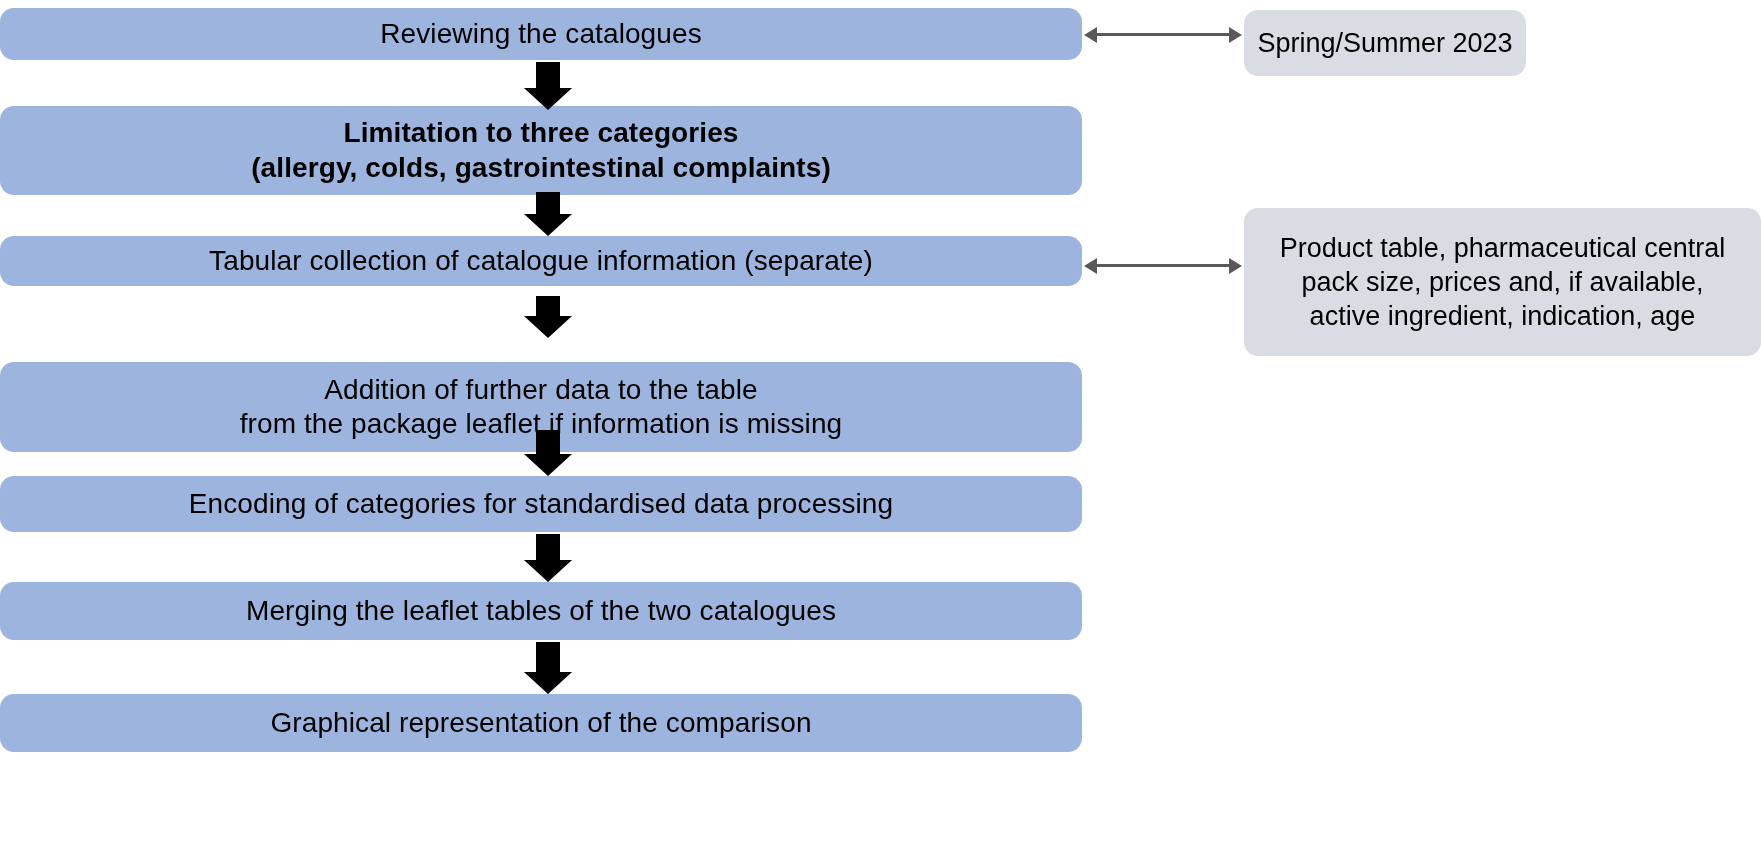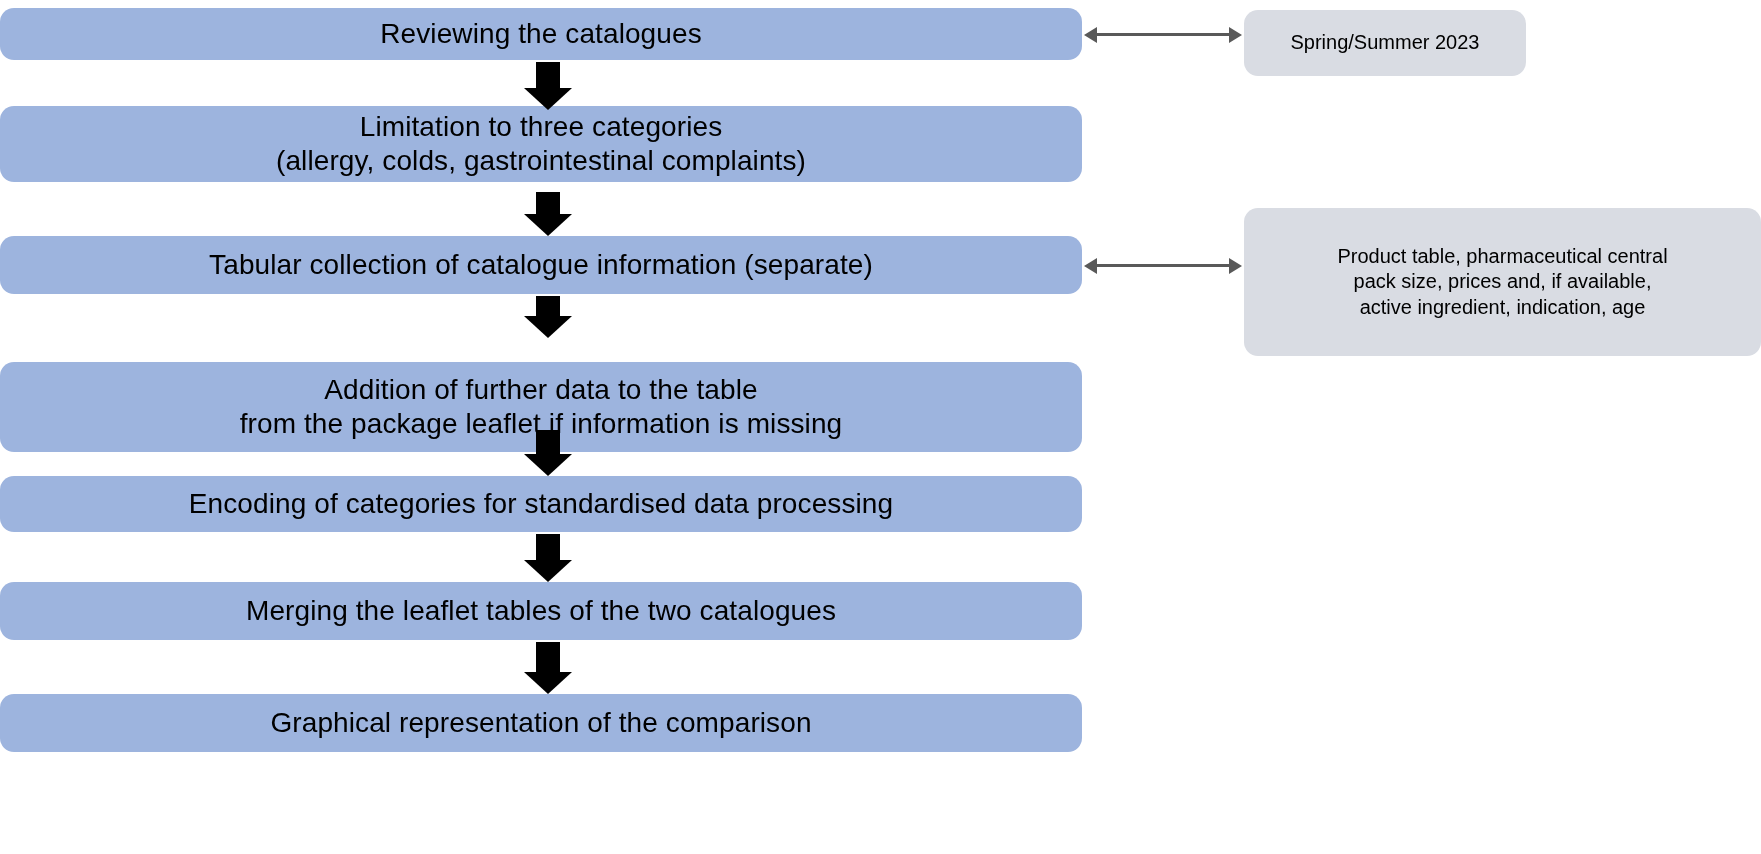--- a/index.html
+++ b/index.html
@@ -51,21 +51,21 @@
     display: flex;
     flex-direction: column;
     align-items: center;
     justify-content: center;
     box-sizing: border-box;
     color: #000000;
     text-align: center;
     padding: 6px 14px;
   }
   .note-line {
-    font-size: 20px;
+    font-size: 27px;
     line-height: 1.26;
     white-space: nowrap;
   }
 
   
   .down-arrow {
     position: absolute;
     left: 524px;
     width: 48px;
   }
@@ -117,25 +117,25 @@
     border-left: 13px solid #595959;
   }
 </style>
 </head>
 <body>
 
 <div id="flowchart">
     <div class="proc-box" style="top: 8px; height: 52px;">
       <div class="proc-line">Reviewing the catalogues</div>
     </div>
-    <div class="proc-box" style="top: 106px; height: 76px;">
+    <div class="proc-box" style="top: 106px; height: 89px; font-weight: bold;">
       <div class="proc-line">Limitation to three categories</div>
       <div class="proc-line">(allergy, colds, gastrointestinal complaints)</div>
     </div>
-    <div class="proc-box" style="top: 236px; height: 58px;">
+    <div class="proc-box" style="top: 236px; height: 50px;">
       <div class="proc-line">Tabular collection of catalogue information (separate)</div>
     </div>
     <div class="proc-box" style="top: 338px; height: 90px; margin-top: 24px;">
       <div class="proc-line">Addition of further data to the table</div>
       <div class="proc-line">from the package leaflet if information is missing</div>
     </div>
     <div class="proc-box" style="top: 476px; height: 56px;">
       <div class="proc-line">Encoding of categories for standardised data processing</div>
     </div>
     <div class="proc-box" style="top: 582px; height: 58px;">

